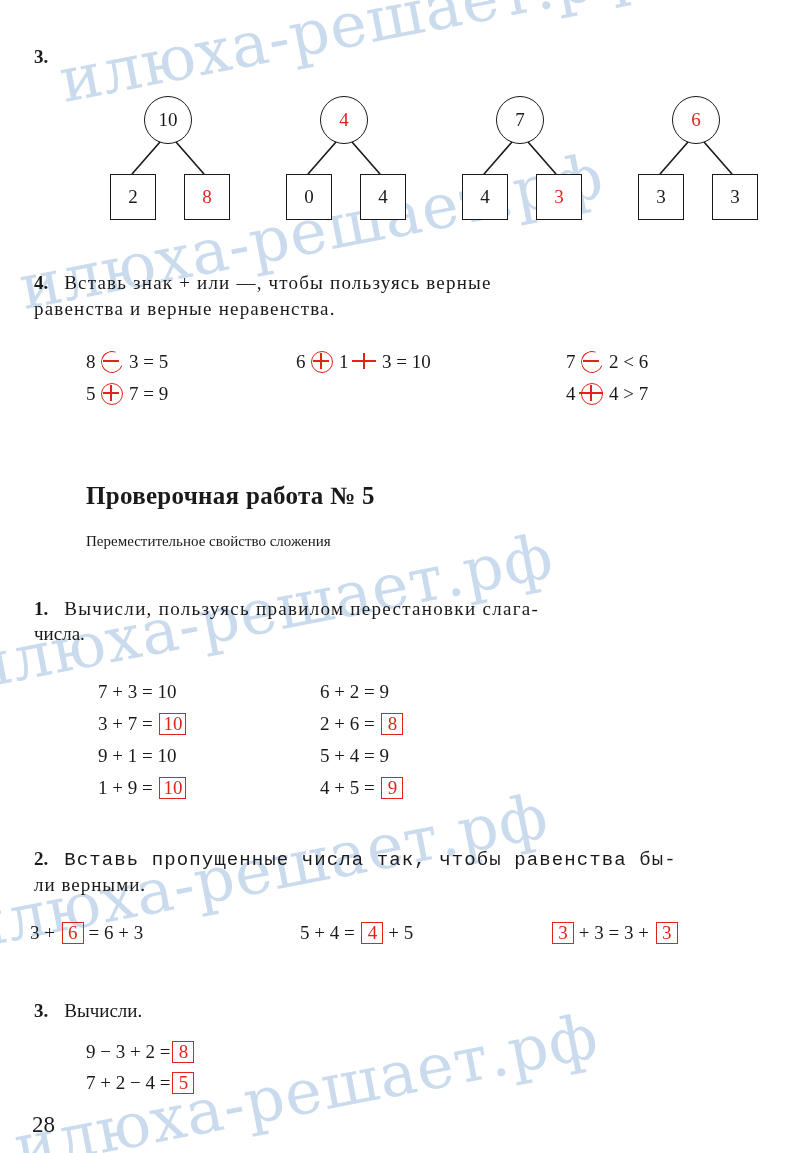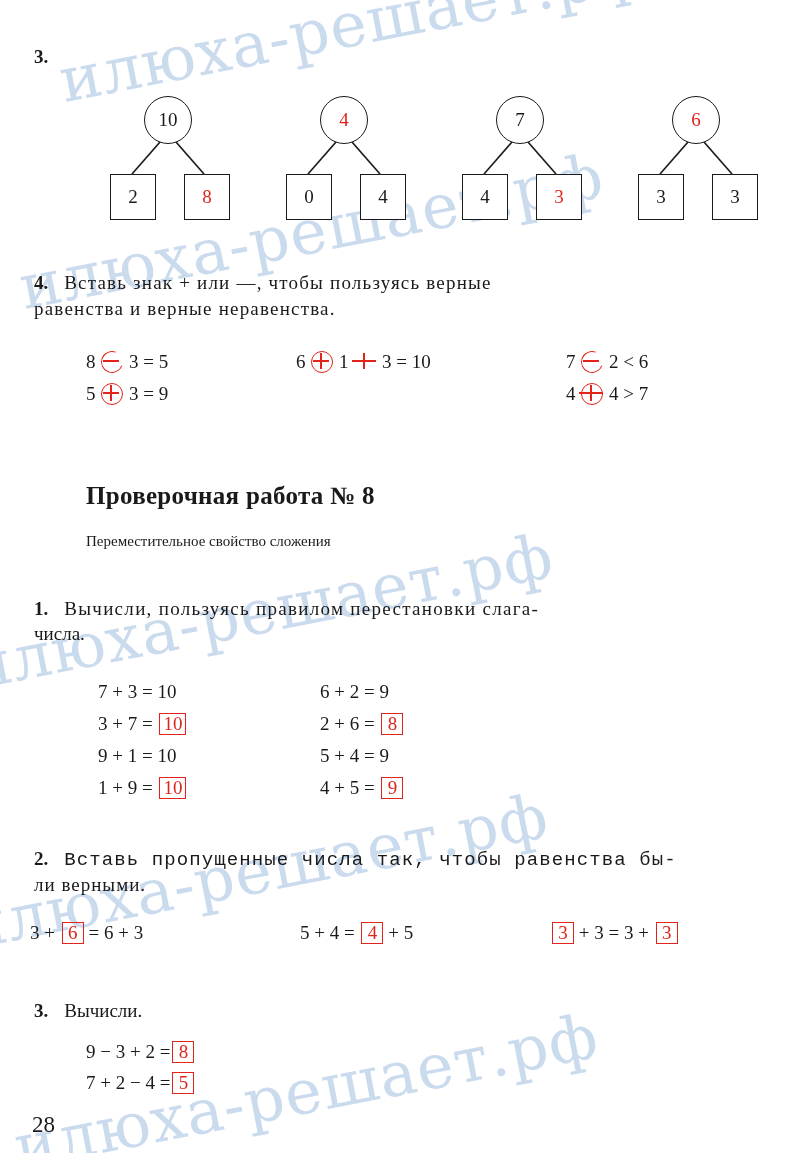--- a/index.html
+++ b/index.html
@@ -348,33 +348,33 @@
         <div class="eqcell c3">
           <span>7</span>
           <span class="opsign"><span class="ring open"></span><span class="minus-h"></span></span>
           <span>2 &lt; 6</span>
         </div>
       </div>
       <div class="eqrow">
         <div class="eqcell c1">
           <span>5</span>
           <span class="opsign"><span class="ring"></span><span class="plus-h"></span><span class="plus-v"></span></span>
-          <span>3 = 9</span>
+          <span>7 = 9</span>
         </div>
         <div class="eqcell c2"></div>
         <div class="eqcell c3">
           <span>4</span>
           <span class="opsign wide"><span class="ring"></span><span class="plus-h"></span><span class="plus-v"></span></span>
           <span>4 &gt; 7</span>
         </div>
       </div>
     </div>
 
     <div class="task" id="sect-title">
-      <div class="t1">Проверочная работа № 8</div>
+      <div class="t1">Проверочная работа № 5</div>
       <div class="t2">Переместительное свойство сложения</div>
     </div>
 
     <div class="task" id="s-task1-head">
       <div class="line1">
         <span class="task-num">1.</span>
         <span class="task-text">Вычисли,  пользуясь  правилом  перестановки  слага-</span>
       </div>
       <div class="line2">числа.</div>
     </div>

